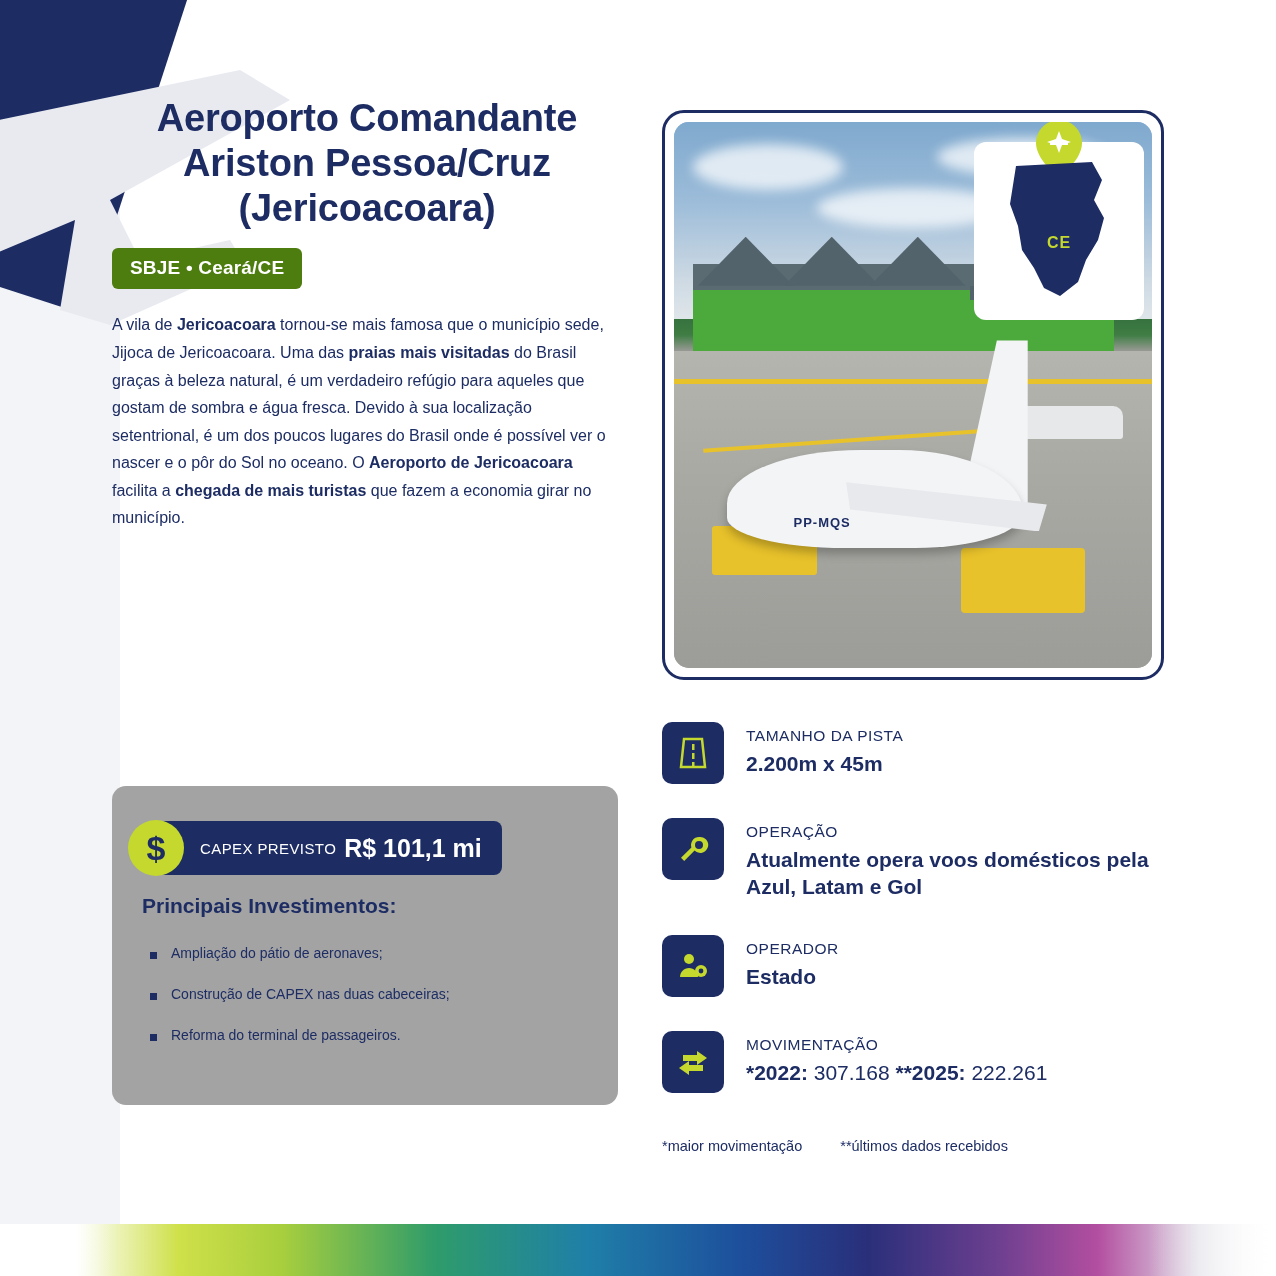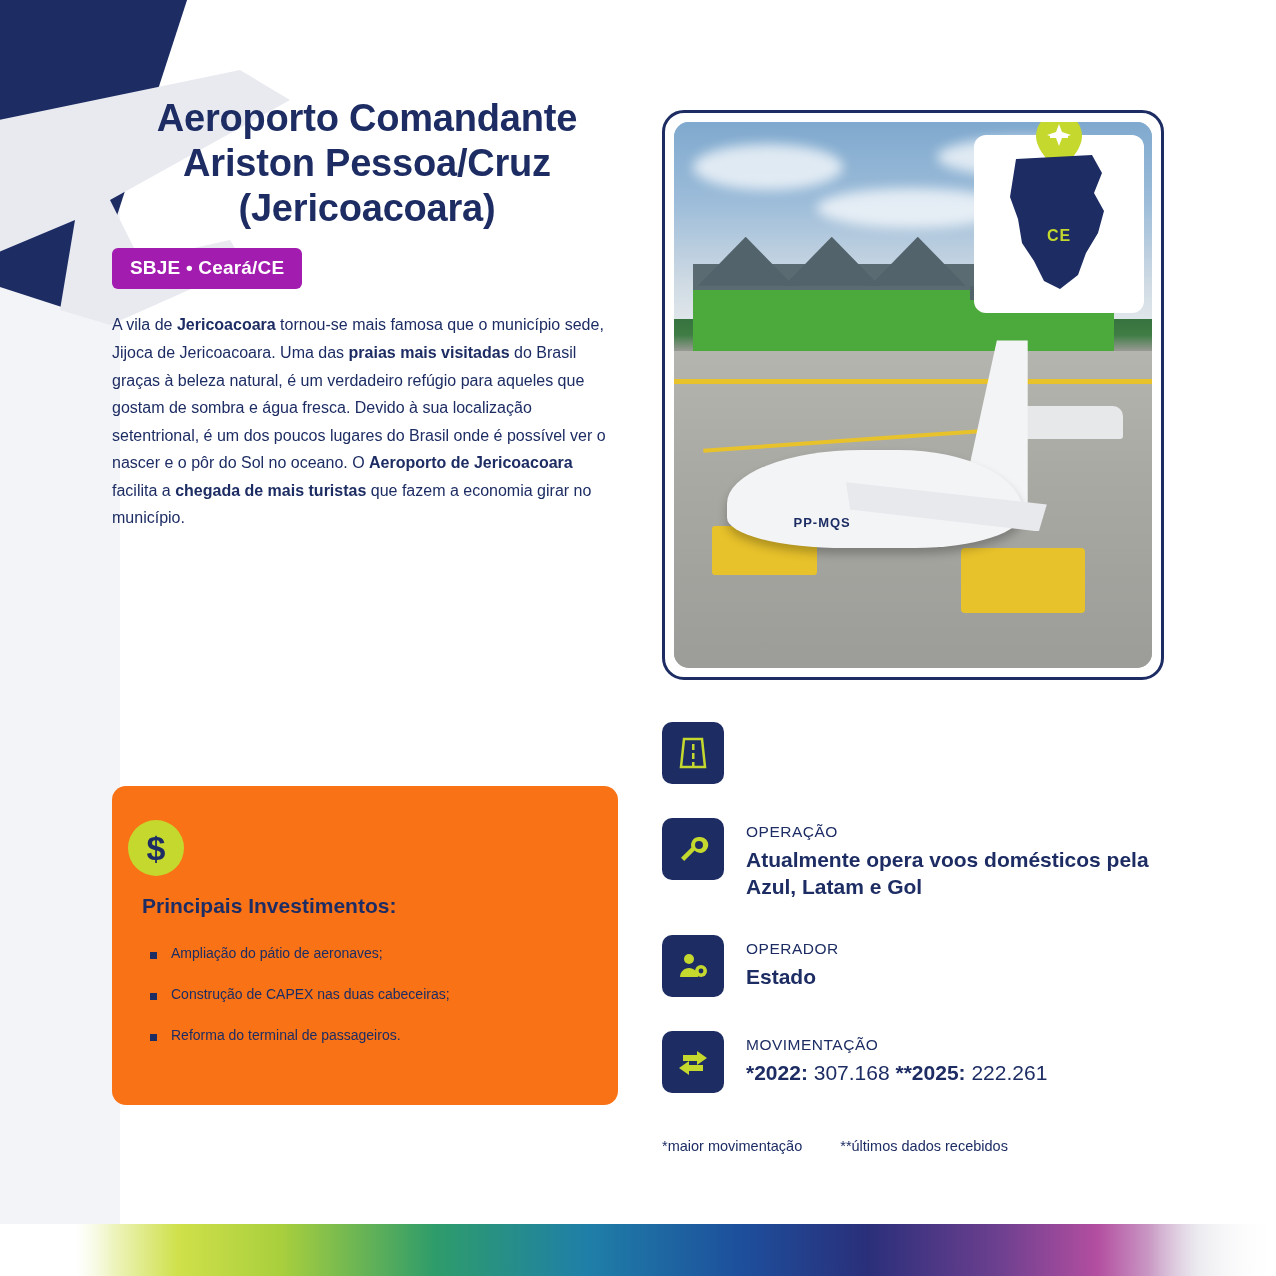--- a/index.html
+++ b/index.html
@@ -64,21 +64,21 @@
     font-size: 38px;
     line-height: 1.18;
     font-weight: bold;
     color: #1d2d64;
     letter-spacing: -0.2px;
     text-align: center;
   }
   .badge {
     display: inline-block;
     margin-top: 18px;
-    background: #a21caf;
+    background: #4d7c0f;
     color: #ffffff;
     font-size: 19px;
     font-weight: bold;
     padding: 9px 18px 10px 18px;
     border-radius: 6px;
     letter-spacing: 0.2px;
   }
   .desc {
     margin-top: 22px;
     font-size: 16px;
@@ -86,21 +86,21 @@
     color: #1d2d64;
     width: 500px;
   }
   .desc b { font-weight: bold; }
 
   
   .panel {
     position: absolute;
     left: 112px; top: 786px;
     width: 506px;
-    background: #f97316;
+    background: #a3a3a3;
     border-radius: 14px;
     padding: 34px 12px 38px 30px;
   }
   .capex-row {
     position: absolute;
     left: 128px; top: 820px;
     display: flex; align-items: center;
     height: 56px;
   }
   .capex-coin {
@@ -206,21 +206,21 @@
     width: 42%; height: 9%;
     background: #e7e9ec;
     clip-path: polygon(0% 0%, 100% 45%, 96% 100%, 2% 55%);
   }
   .jet-reg {
     position: absolute; left: 25%; top: 72%;
     font-size: 13px; font-weight: bold; color: #1d2d64;
     letter-spacing: 1px;
   }
   .map-card {
-    position: absolute; right: 8px; top: 13px;
+    position: absolute; right: 8px; top: 20px;
     width: 170px; height: 178px;
     background: #ffffff;
     border-radius: 12px;
   }
   .map-pin {
     position: absolute; left: 62px; top: -22px;
     width: 46px; height: 58px;
   }
   .ce-label {
     position: absolute; left: 0; right: 0; top: 92px;
@@ -290,20 +290,24 @@
         </li>
       <li>
           <span class="sq"></span>
           <span>Reforma do terminal de passageiros.</span>
         </li>
     </ul>
   </div>
 
   <div class="capex-row">
     <div class="capex-coin">$</div>
+    <div class="capex-pill">
+      <span class="capex-label">CAPEX PREVISTO</span>
+      <span class="capex-value">R$ 101,1 mi</span>
+    </div>
   </div>
 
   <div class="photo-frame">
     <div class="photo">
       <div class="sky"></div>
       <div class="cloud" style="left:4%;top:4%;width:150px;height:46px;"></div>
       <div class="cloud" style="left:30%;top:12%;width:190px;height:40px;"></div>
       <div class="cloud" style="left:55%;top:3%;width:170px;height:38px;"></div>
 
       <div class="terminal"></div>
@@ -343,20 +347,24 @@
 
     <div class="info-item">
       <div class="info-icon">
         <svg width="30" height="32" viewBox="0 0 30 32">
           <path d="M6 2h18l3 28H3z" fill="none" stroke="#c4d82e" stroke-width="2.5"></path>
           <rect x="14" y="7" width="2.5" height="6" fill="#c4d82e"></rect>
           <rect x="14" y="16" width="2.5" height="6" fill="#c4d82e"></rect>
           <rect x="14" y="25" width="2.5" height="4" fill="#c4d82e"></rect>
         </svg>
       </div>
+      <div class="info-text">
+        <div class="info-label">TAMANHO DA PISTA</div>
+        <div class="info-value">2.200m x 45m</div>
+      </div>
     </div>
 
     <div class="info-item">
       <div class="info-icon">
         <svg width="32" height="32" viewBox="0 0 32 32">
           <path d="M22 4a8 8 0 0 0-7.6 10.4L4 24.8 7.2 28l10.4-10.4A8 8 0 1 0 22 4zm0 4a4 4 0 1 1 0 8 4 4 0 0 1 0-8z" fill="#c4d82e"></path>
         </svg>
       </div>
       <div class="info-text">
         <div class="info-label">OPERAÇÃO</div>

